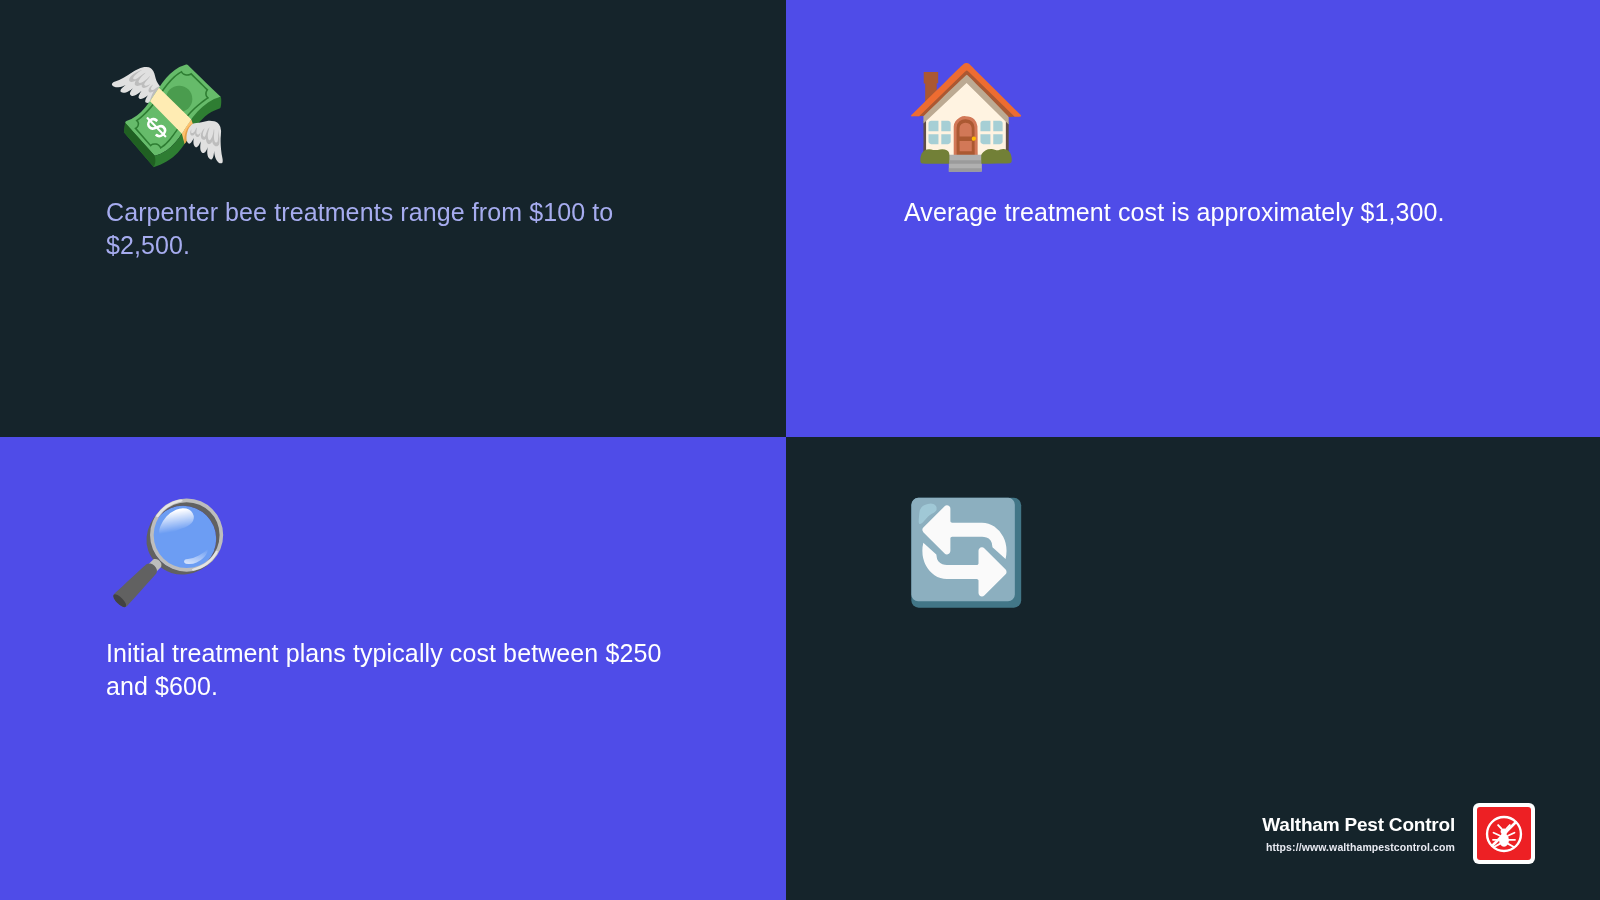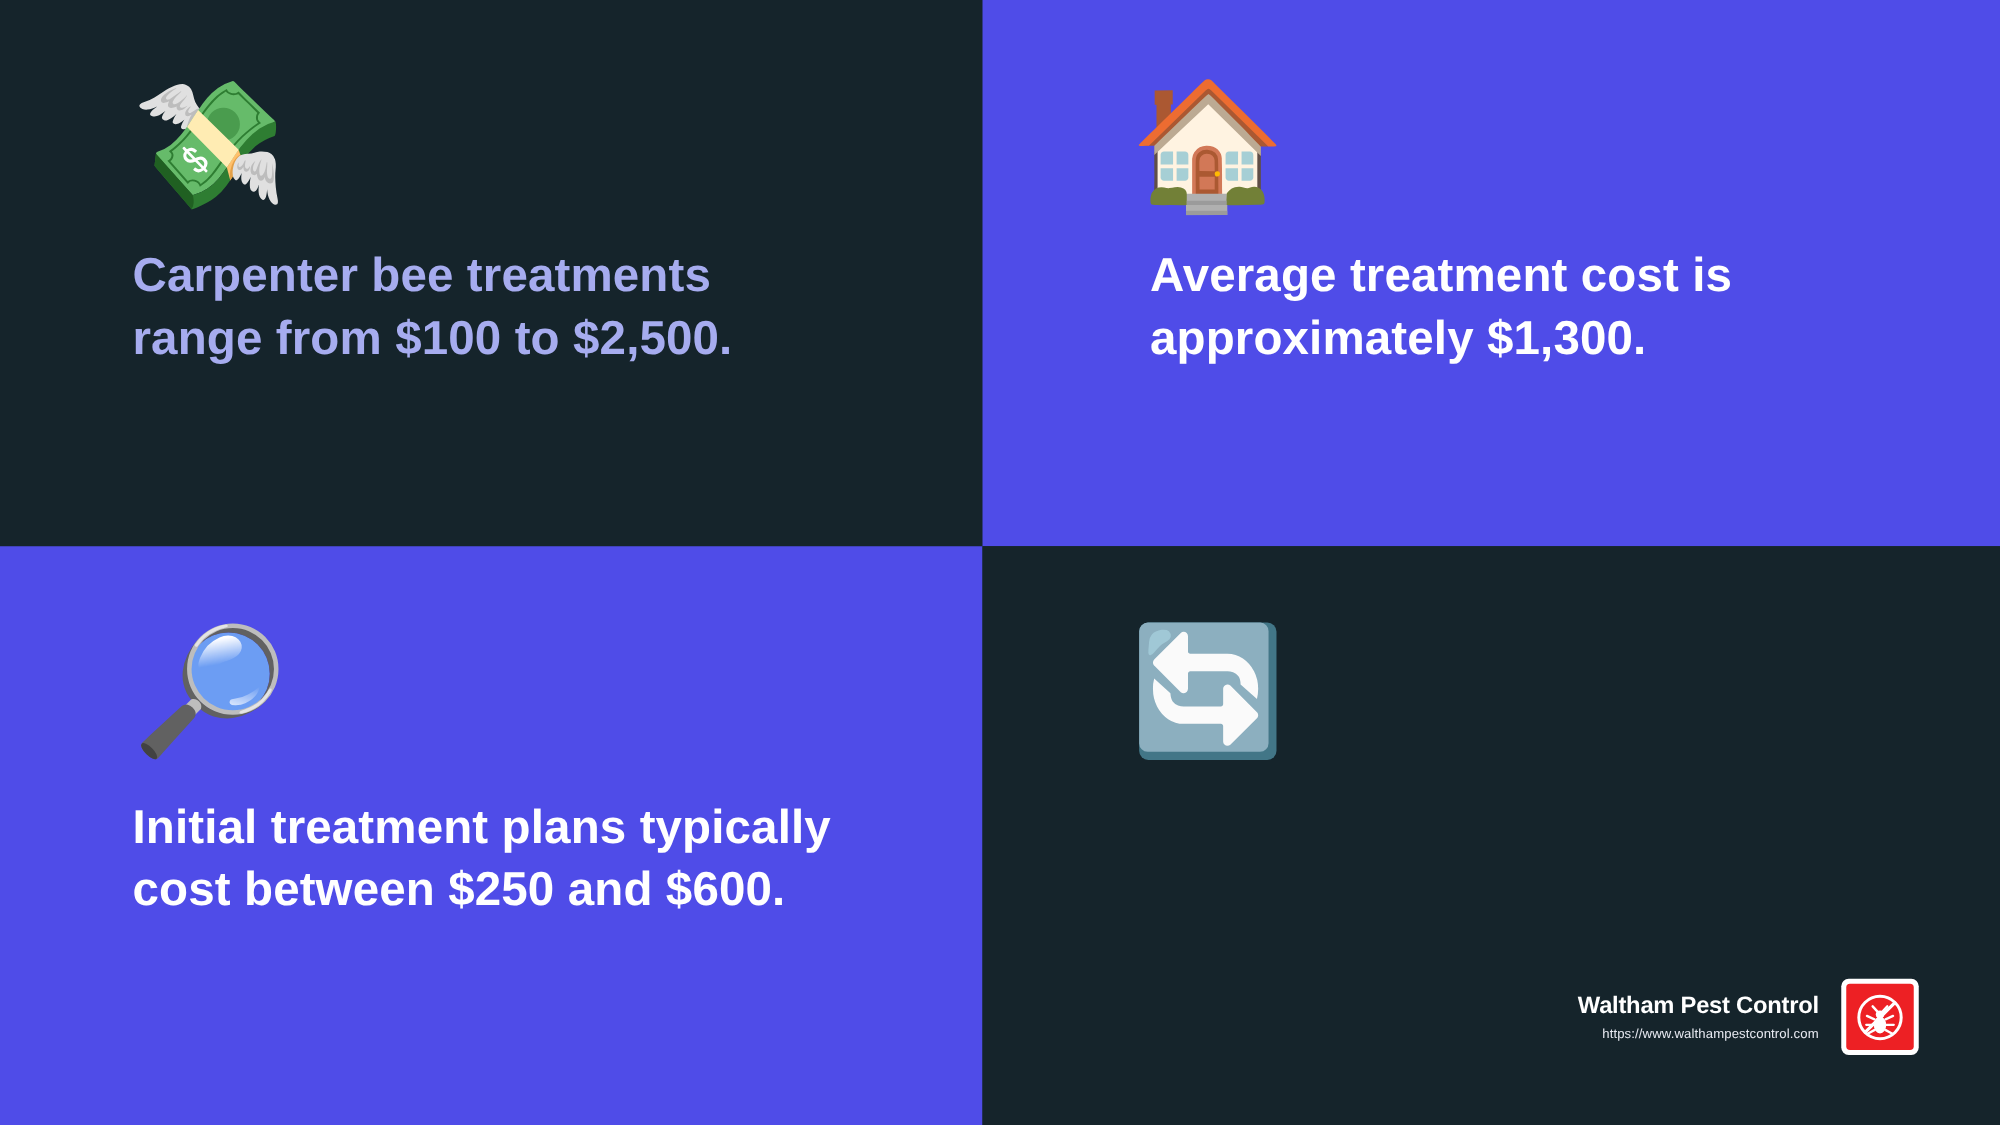--- a/index.html
+++ b/index.html
@@ -43,38 +43,38 @@
     font-size: 100px;
     font-family: "DejaVu Sans", sans-serif;
     text-align: left;
     margin-bottom: 26px;
     user-select: none;
   }
   .quad.q3 .icon-wrap,
   .quad.q4 .icon-wrap { margin-bottom: 30px; }
 
   .stat-text {
-    font-size: 38px;
+    font-size: 25px;
     line-height: 1.32;
-    font-weight: 700;
+    font-weight: 400;
     max-width: 560px;
     letter-spacing: 0.1px;
     white-space: pre-line;
   }
   .quad.q2 .stat-text,
-  .quad.q4 .stat-text { max-width: 580px; margin-left: 16px; }
+  .quad.q4 .stat-text { max-width: 580px; }
 
   .txt-periwinkle { color: #a6acef; }
   .txt-white      { color: #ffffff; }
 
   
   .branding {
     position: absolute;
     right: 65px;
-    bottom: 56px;
+    bottom: 36px;
     display: flex;
     align-items: center;
     gap: 18px;
   }
   .brand-text {
     text-align: right;
     display: flex;
     flex-direction: column;
     align-items: flex-end;
     gap: 5px;
@@ -82,21 +82,21 @@
   .brand-name {
     color: #ffffff;
     font-size: 19px;
     font-weight: 700;
     letter-spacing: -0.2px;
     white-space: nowrap;
   }
   .brand-url {
     color: #e8eaf2;
     font-size: 10.5px;
-    font-weight: 400;
+    font-weight: 700;
     letter-spacing: 0.1px;
     white-space: nowrap;
   }
   .brand-badge {
     width: 62px;
     height: 61px;
     background: #ffffff;
     border-radius: 6px;
     padding: 4px;
     box-sizing: border-box;

